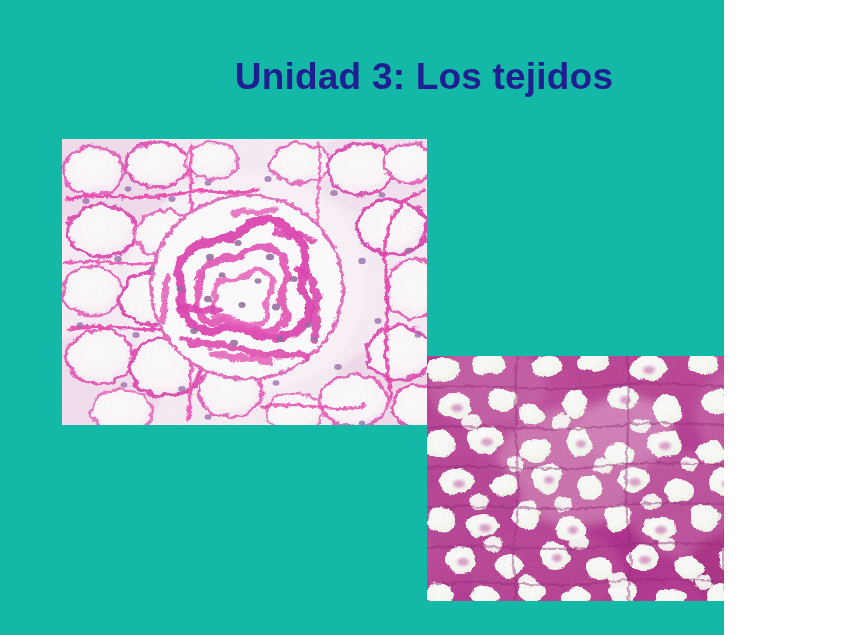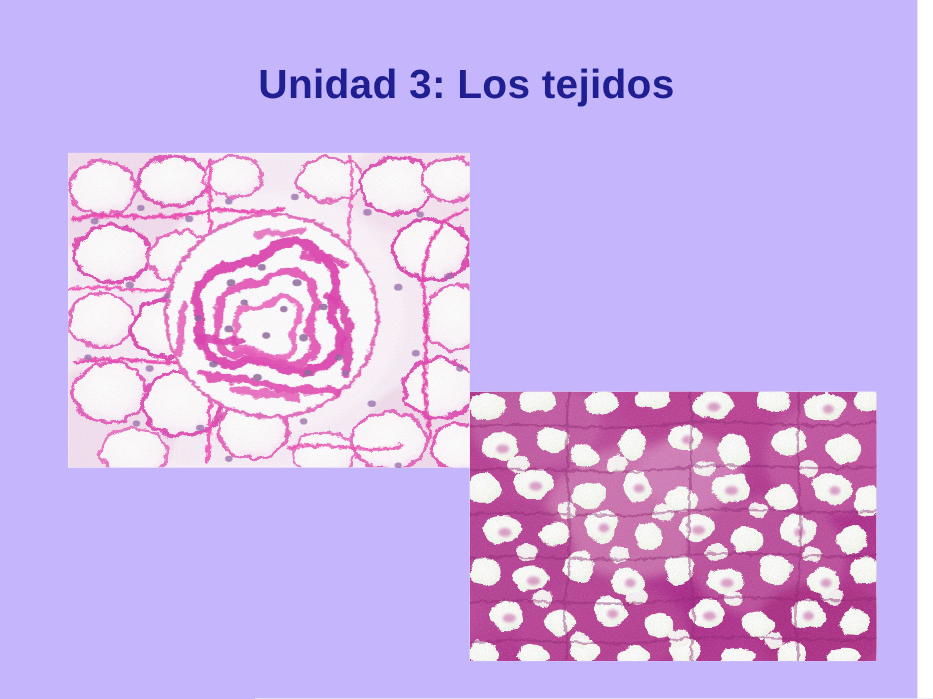--- a/index.html
+++ b/index.html
@@ -61,21 +61,21 @@
     left: 427px;
     top: 356px;
     width: 370px;
     height: 245px;
     z-index: 2;
   }
 </style>
 </head>
 <body>
 
-<div id="slide" style="width: 834px; height: 635px; background: #c4b5fd;">
+<div id="slide" style="width: 692px; height: 635px; background: #14b8a6; padding-left: 32px;">
 
   <div id="slide-title" style="color: rgb(31, 31, 145); font-size: 37px; text-align: center;">Unidad 3: Los tejidos</div>
 
   <div class="histo-figure" id="figure-glomerulus" aria-label="Microfotografia de tejido renal: glomerulo con capsula de Bowman, tincion PAS" title="Microfotografia de tejido renal: glomerulo con capsula de Bowman, tincion PAS" style="left: 62px; top: 139px; width: 365px; height: 286px;">
     <svg class="histo-canvas" viewBox="0 0 365 286" preserveAspectRatio="none">
       <defs>
         <filter id="g-rough" x="-20%" y="-20%" width="140%" height="140%">
           <feTurbulence type="fractalNoise" baseFrequency="0.09" numOctaves="4" seed="7" result="n"></feTurbulence>
           <feDisplacementMap in="SourceGraphic" in2="n" scale="9" xChannelSelector="R" yChannelSelector="G"></feDisplacementMap>
         </filter>

